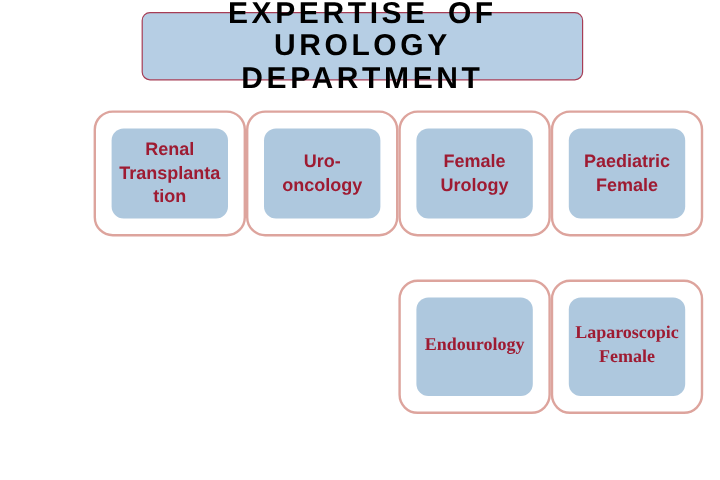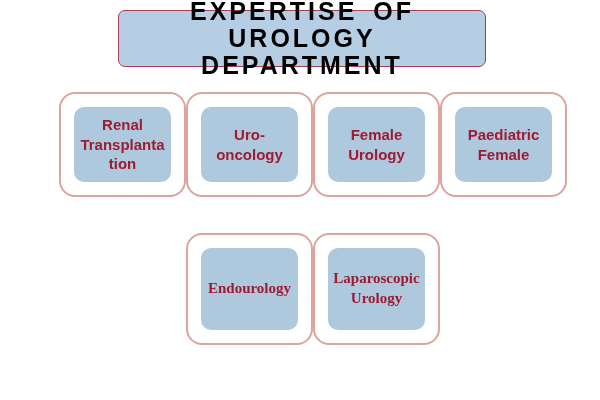--- a/index.html
+++ b/index.html
@@ -34,21 +34,21 @@
     text-align:center;
     white-space:pre-line;
   }
 
   
   .card-row{
     position:absolute;
     left:40px;
     width:546px;
     display:flex;
-    justify-content:center;
+    justify-content:flex-end;
   }
   .row-1{top:92px;height:105px;}
   .row-2{top:233px;height:112px;font-family:Liberation Serif, serif;}
 
   .card{
     width:127px;
     box-sizing:border-box;
     background:#ffffff;
     border:2px solid #dda49d;
     border-radius:16px;
@@ -112,18 +112,18 @@
 
   <div class="card-row row-2">
     <div class="card">
       <div class="card-inner">
         <span class="card-label">Endourology</span>
       </div>
     </div>
     <div class="card">
       <div class="card-inner">
         <span class="card-label">Laparoscopic
-Urology</span>
+Female</span>
       </div>
     </div>
   </div>
 
 </div>
 
 </body></html>

